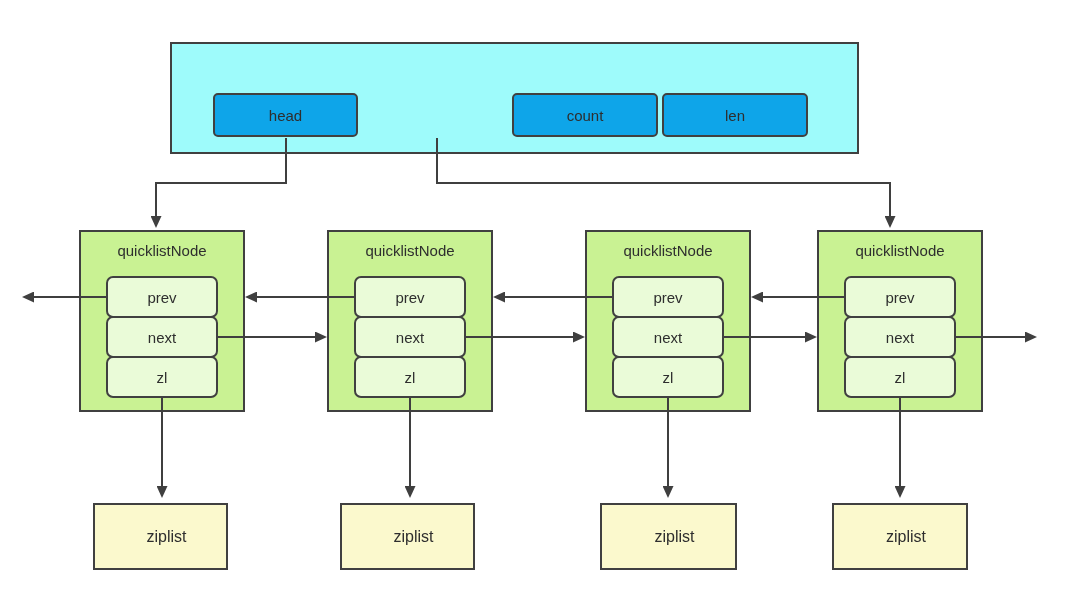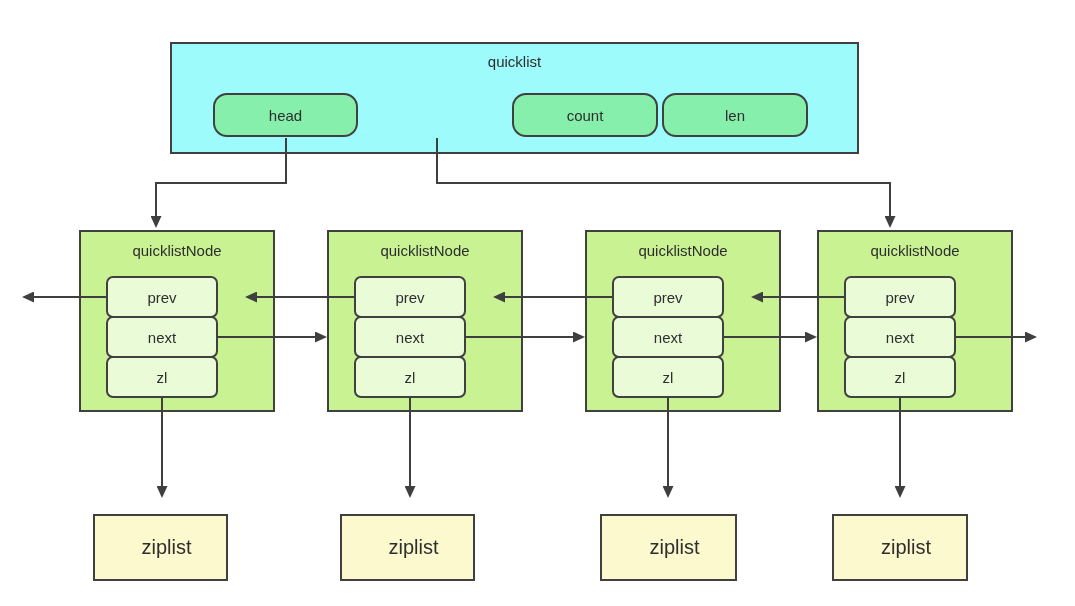--- a/index.html
+++ b/index.html
@@ -6,49 +6,48 @@
   .canvas{
     position:relative;width:1075px;height:606px;background:#ffffff;
     font-family:"Liberation Sans",sans-serif;color:#2e2e2e;overflow:hidden;
   }
   .box{position:absolute;box-sizing:border-box;border:2px solid #404040;}
   
   .quicklist{left:170px;top:42px;width:689px;height:112px;background:#9efbfb;}
   .ql-title{position:absolute;top:9px;left:0;width:100%;text-align:center;font-size:15px;}
   .ql-field{
     position:absolute;top:49px;height:44px;box-sizing:border-box;
-    background:#86efac;border:2px solid #404040;border-radius:14px;
+    background:#0ea5e9;border:2px solid #404040;border-radius:5px;
     display:flex;align-items:center;justify-content:center;font-size:15px;
   }
   
-  .node{top:230px;width:196px;height:182px;background:#c9f293;}
+  .node{top:230px;width:166px;height:182px;background:#c9f293;}
   .node-title{position:absolute;top:10px;left:0;width:100%;text-align:center;font-size:15px;}
   .nfields{position:absolute;top:44px;left:25px;width:112px;border-radius:15px;}
   .nf{
     box-sizing:border-box;height:42px;background:#eafbd8;
     border:2px solid #404040;border-radius:7px;
     display:flex;align-items:center;justify-content:center;font-size:15px;
   }
   .nf + .nf{margin-top:-2px;text-align:right;}
   
   .ziplist{
-    top:514px;height:67px;background:#fbf9cd;
-    display:flex;align-items:center;justify-content:center;font-size:20px;padding-left:12px;
+    top:503px;height:67px;background:#fbf9cd;
+    display:flex;align-items:center;justify-content:center;font-size:16px;padding-left:12px;
   }
   
   svg.edges{position:absolute;left:0;top:0;width:1075px;height:606px;pointer-events:none;}
   svg.edges path{stroke:#3f3f3f;stroke-width:2;fill:none;}
 </style>
 </head>
 <body>
 
 <div class="canvas">
 
   <div class="box quicklist">
-    <div class="ql-title">quicklist</div>
     <div class="ql-field" style="left:41px;width:145px">head</div>
     <div class="ql-field" style="left:340px;width:146px">count</div>
     <div class="ql-field" style="left:490px;width:146px">len</div>
   </div>
 
   <div class="box node" style="left:79px">
     <div class="node-title">quicklistNode</div>
     <div class="nfields">
       <div class="nf">prev</div>
       <div class="nf">next</div>

